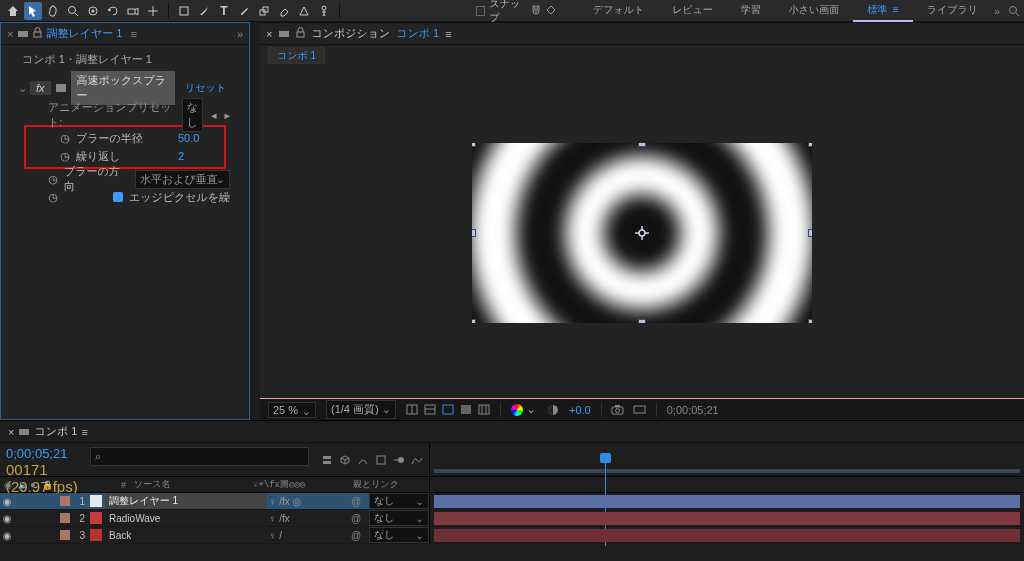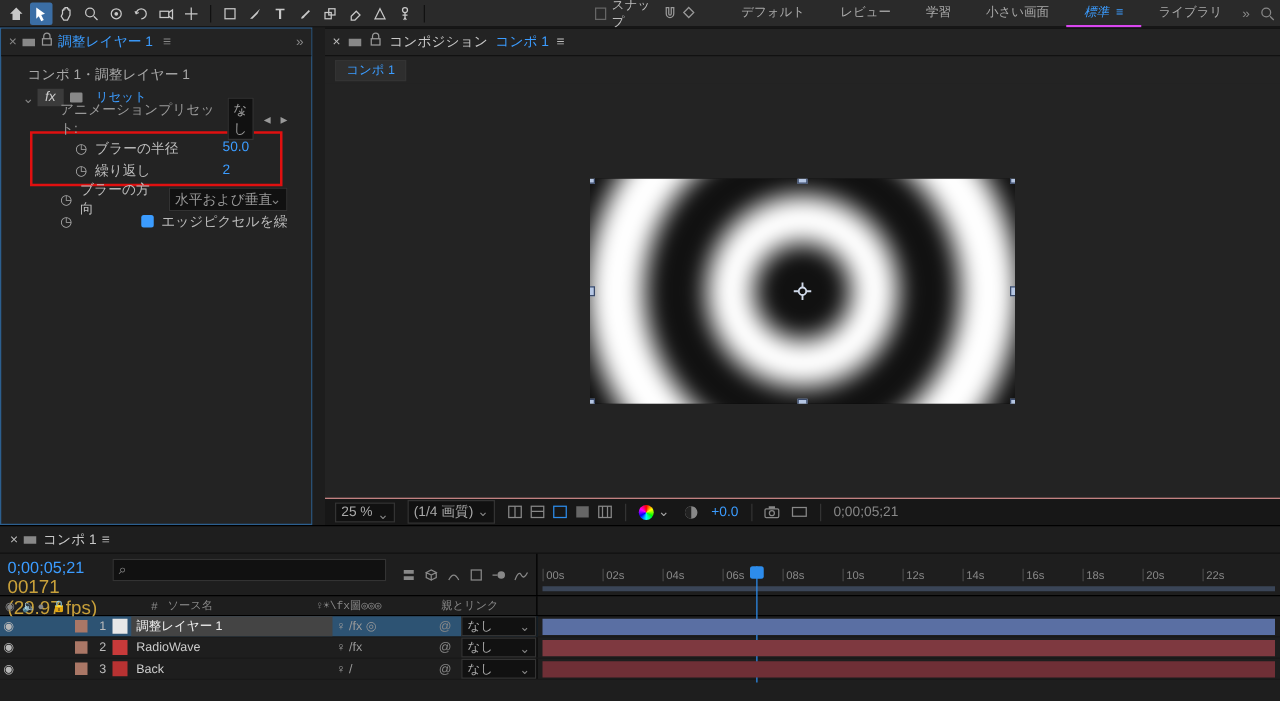--- a/index.html
+++ b/index.html
@@ -7,21 +7,21 @@
 
   
   .toolbar { height: 22px; background: #2a2a2a; border-bottom: 1px solid #111; display: flex; align-items: center; padding: 0 4px; gap: 2px; }
   .tool-btn { width: 18px; height: 18px; display: inline-flex; align-items: center; justify-content: center; color: #c8c8c8; border-radius: 2px; }
   .tool-btn.sel { background: #3b6ea5; color: #fff; }
   .tool-sep { width: 1px; height: 14px; background: #111; margin: 0 4px; }
   .tool-fill { flex: 1; display: flex; align-items: center; }
   .snap { display: flex; align-items: center; gap: 4px; color: #bdbdbd; font-size: 10px;}
   .snap-box { width: 10px; height: 10px; border: 1px solid #666; display: inline-block;}
   .ws-btn { padding: 3px 14px; font-size: 10px; color: #aaa;}
-  .ws-btn.active { color: #3b9cff; border-bottom: 2px solid #d946ef; font-style: italic;}
+  .ws-btn.active { color: #3b9cff; border-bottom: 2px solid #c4b5fd;}
   .ws-area { display: flex; gap: 0; margin-left: 20px; }
   .chev { color: #888; }
 
   
   .main { display: flex; height: 398px; }
 
   
   .ec-panel { width: 250px; background: #232323; border: 1px solid #2c5f8f; display: flex; flex-direction: column; }
   .panel-tab { height: 22px; display: flex; align-items: center; padding: 0 6px; background: #232323; border-bottom: 1px solid #111; gap: 4px;}
   .panel-tab .x { color: #888;}
@@ -275,20 +275,21 @@
     <div class="panel-body">
       <div class="crumb">コンポ 1・調整レイヤー 1</div>
       <div class="fx-row">
         <span style="width:8px;color:#888;">⌄</span>
         <span class="fxlabel"><i>fx</i></span>
         <span class="ico">
             <svg width="12" height="12">
               <rect x="1" y="2" width="10" height="8" rx="1" fill="#888"></rect>
             </svg>
           </span>
+        <span class="fxname">高速ボックスブラー</span>
         <span class="reset">リセット</span>
       </div>
       <div class="preset-row">
         <span class="plabel">アニメーションプリセット:</span>
         <span class="dd"><span>なし</span><span class="dd-caret">⌄</span></span>
         <span style="color:#999">◂</span>
         <span style="color:#999">▸</span>
       </div>
       <div class="redbox">
         <div class="prop">
@@ -474,34 +475,20 @@
             </svg>
           </span>
         <span class="ico">
             <svg width="12" height="12">
               <path d="M1 10 Q4 2 6 6 T11 4" fill="none" stroke="#888"></path>
             </svg>
           </span>
       </div>
     </div>
     <div class="tl-right">
-      <div class="ruler" id="ruler">
-          <span class="tick" style="left: 4px;">00s</span>
-          <span class="tick" style="left: 52px;">02s</span>
-          <span class="tick" style="left: 100px;">04s</span>
-          <span class="tick" style="left: 148px;">06s</span>
-          <span class="tick" style="left: 196px;">08s</span>
-          <span class="tick" style="left: 244px;">10s</span>
-          <span class="tick" style="left: 292px;">12s</span>
-          <span class="tick" style="left: 340px;">14s</span>
-          <span class="tick" style="left: 388px;">16s</span>
-          <span class="tick" style="left: 436px;">18s</span>
-          <span class="tick" style="left: 484px;">20s</span>
-          <span class="tick" style="left: 532px;">22s</span>
-        </div>
       <div class="wa"></div>
       <div class="cti"></div>
     </div>
   </div>
 
   <div class="tl-cols">
     <div class="l">
       <span style="width:14px">◉</span>
         <span style="width:12px">🔈</span>
         <span style="width:12px">●</span>

